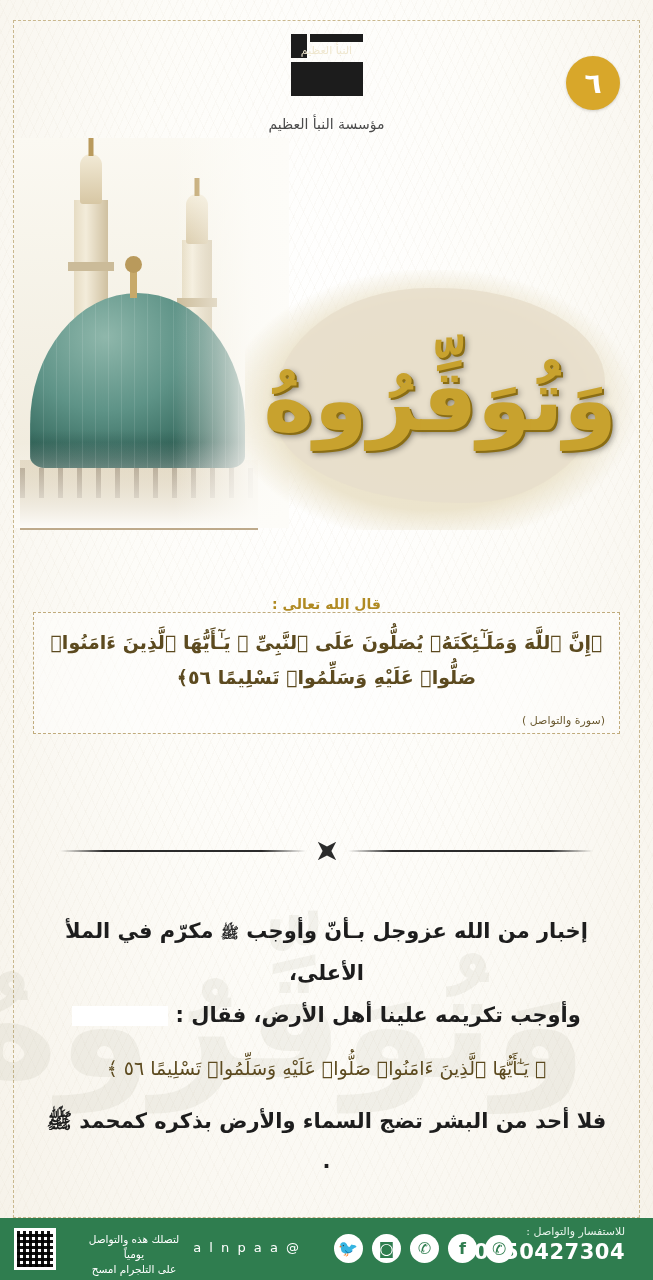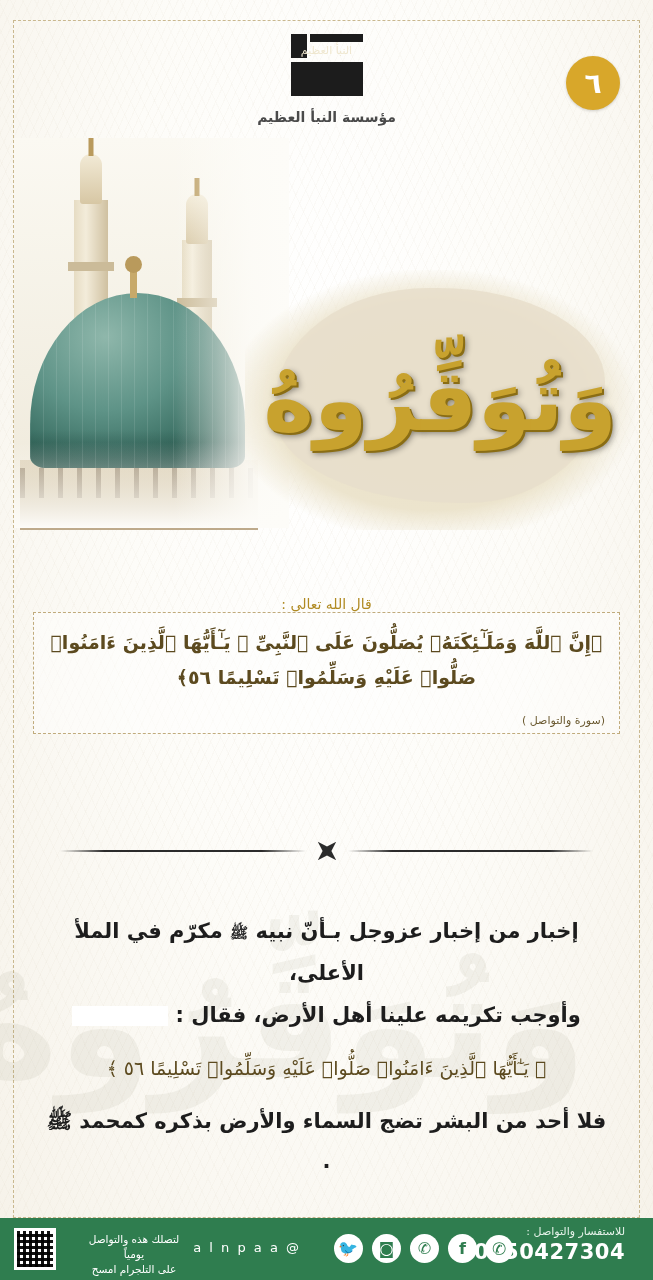--- a/index.html
+++ b/index.html
@@ -48,21 +48,22 @@
   }
   .logo-mark .b1 { left: 0; top: 0; width: 16px; height: 24px; }
   .logo-mark .b2 { left: 19px; top: 0; width: 53px; height: 8px; }
   .logo-mark .b3 { left: 0; top: 28px; width: 72px; height: 34px; }
   .logo-mark .calli-txt {
     position: absolute; inset: 0; color: #efe7cf;
     font-size: 11px; line-height: 34px; text-align: center;
     letter-spacing: -1px;
   }
   .logo-text {
-    font-size: 14px; font-weight: bold; color: #4a4a4a;
+    margin-top: 7px;
+    font-size: 14px; font-weight: normal; color: #4a4a4a;
     letter-spacing: 0px;
   }
 
   .badge {
     position: absolute; right: 33px; top: 22px;
     width: 54px; height: 54px; border-radius: 50%;
     background: #d8a72a;
     color: #ffffff;
     font-size: 28px; font-weight: bold;
     display: flex; align-items: center; justify-content: center;
@@ -166,21 +167,21 @@
     text-shadow:
       2px 2px 0 #8a6d14,
       3px 3px 6px rgba(0,0,0,0.45);
     letter-spacing: -2px;
     direction: rtl;
   }
 
   
   .ayah-label {
     position: absolute; top: 596px; width: 100%;
-    text-align: center; font-size: 14px; font-weight: normal; color: #b08a22;
+    text-align: center; font-size: 14px; font-weight: bold; color: #b08a22;
   }
   .ayah-box {
     position: absolute; left: 33px; right: 33px; top: 612px; height: 122px;
     border: 1px dashed #c0ab7c;
     background: rgba(255,255,255,0.45);
     padding: 12px 16px 10px;
     text-align: center;
     direction: rtl;
   }
   .ayah-text {
@@ -343,21 +344,21 @@
 
   <div class="divider">
     <div class="line"></div>
     <div class="dot"></div>
     <div class="line"></div>
   </div>
 
   <div class="watermark">وَتُوَقِّرُوهُ</div>
   <div class="body">
     <div class="p1">
-      <span>إخبار من إخبار عزوجل بـأنّ نبيه</span>
+      <span>إخبار من الله عزوجل بـأنّ وأوجب</span>
       <span class="seal">ﷺ</span>
       <span>مكرّم في الملأ الأعلى،</span>
       <br>
       <span>وأوجب تكريمه علينا أهل الأرض، فقال :</span>
       <span class="hl"></span>
     </div>
     <div class="quote2">﴿ يَـٰٓأَيُّهَا ٱلَّذِينَ ءَامَنُوا۟ صَلُّوا۟ عَلَيْهِ وَسَلِّمُوا۟ تَسْلِيمًا ٥٦ ﴾</div>
     <div class="p2">
       <span>فلا أحد من البشر تضج السماء والأرض بذكره كمحمد</span>
       <span class="seal">ﷺ</span>

